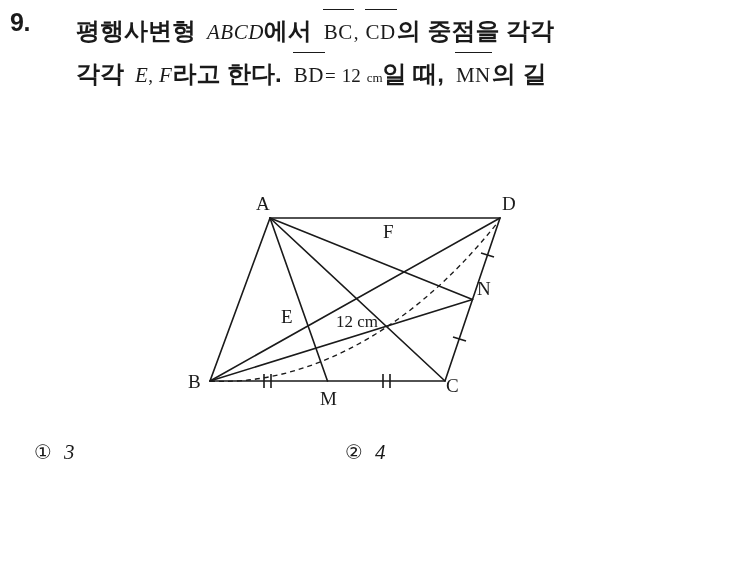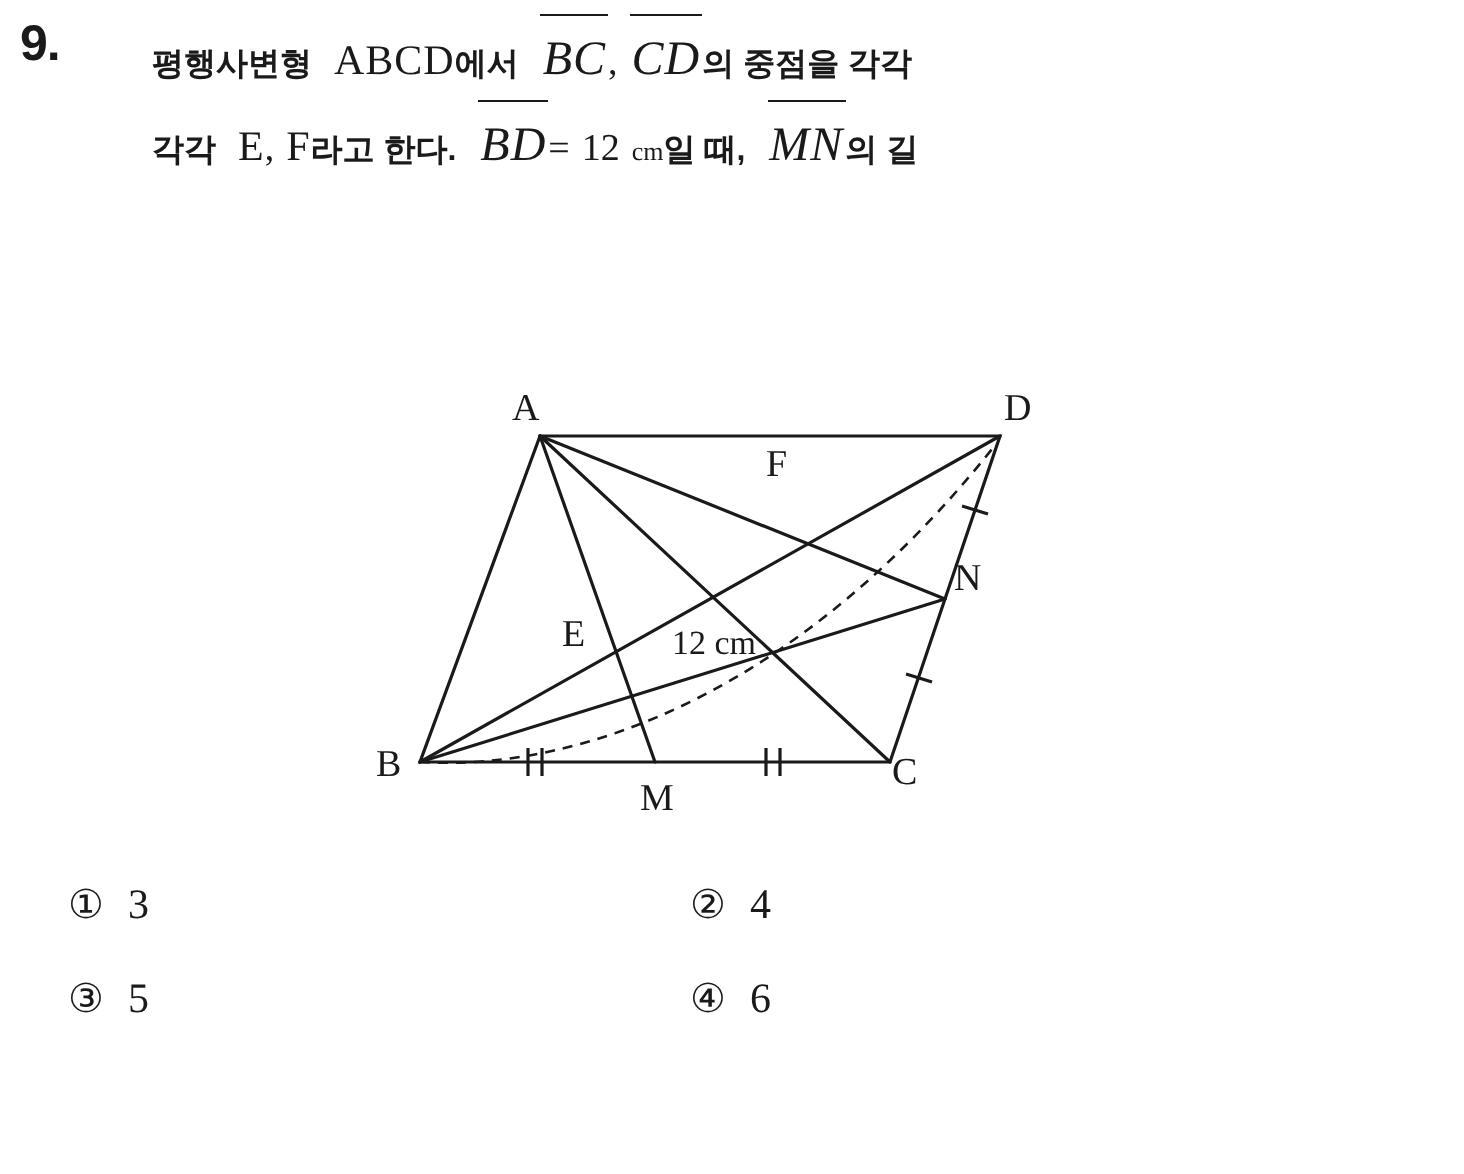--- a/index.html
+++ b/index.html
@@ -34,41 +34,41 @@
     position: absolute;
     left: 76px;
     top: 10px;
     width: 640px;
     font-size: 21px;
     line-height: 41px;
   }
   .ko {
     font-family: "Liberation Sans", sans-serif;
     font-weight: bold;
-    font-size: 16px;
+    font-size: 24px;
   }
   .it {
     font-family: "Liberation Serif", serif;
+    font-style: italic;
     font-size: 21px;
     letter-spacing: 0.5px;
   }
   .num {
     font-family: "Liberation Serif", serif;
     font-size: 19px;
   }
   .unit {
     font-family: "Liberation Serif", serif;
     font-size: 13px;
   }
   .ovl {
     position: relative;
     display: inline-block;
     font-family: "Liberation Serif", serif;
-    font-style: italic;
-    font-size: 24px;
+    font-size: 21px;
     letter-spacing: 0.5px;
     padding: 0 1px;
     text-align: center;
   }
   .ovl::before {
     content: "";
     position: absolute;
     left: 0;
     right: 0;
     top: -3px;
@@ -91,20 +91,21 @@
   
   .choices {
     position: absolute;
     left: 22px;
     top: 440px;
     width: 600px;
   }
   .chrow {
     position: relative;
     height: 47px;
+    font-style: italic;
   }
   .choice {
     position: absolute;
     font-size: 21px;
     font-family: "Liberation Serif", serif;
     white-space: nowrap;
   }
   .choice .mark {
     font-family: "DejaVu Sans", sans-serif;
     font-size: 20px;
@@ -178,23 +179,15 @@
 
   <div class="choices">
     <div class="chrow">
       <div class="choice col-a">
         <span class="mark">①</span><span class="val">3</span>
       </div>
       <div class="choice col-b">
         <span class="mark">②</span><span class="val">4</span>
       </div>
     </div>
-    <div class="chrow">
-      <div class="choice col-a">
-        <span class="mark">③</span><span class="val">5</span>
-      </div>
-      <div class="choice col-b">
-        <span class="mark">④</span><span class="val">6</span>
-      </div>
-    </div>
   </div>
 
 </div>
 
 </body></html>

